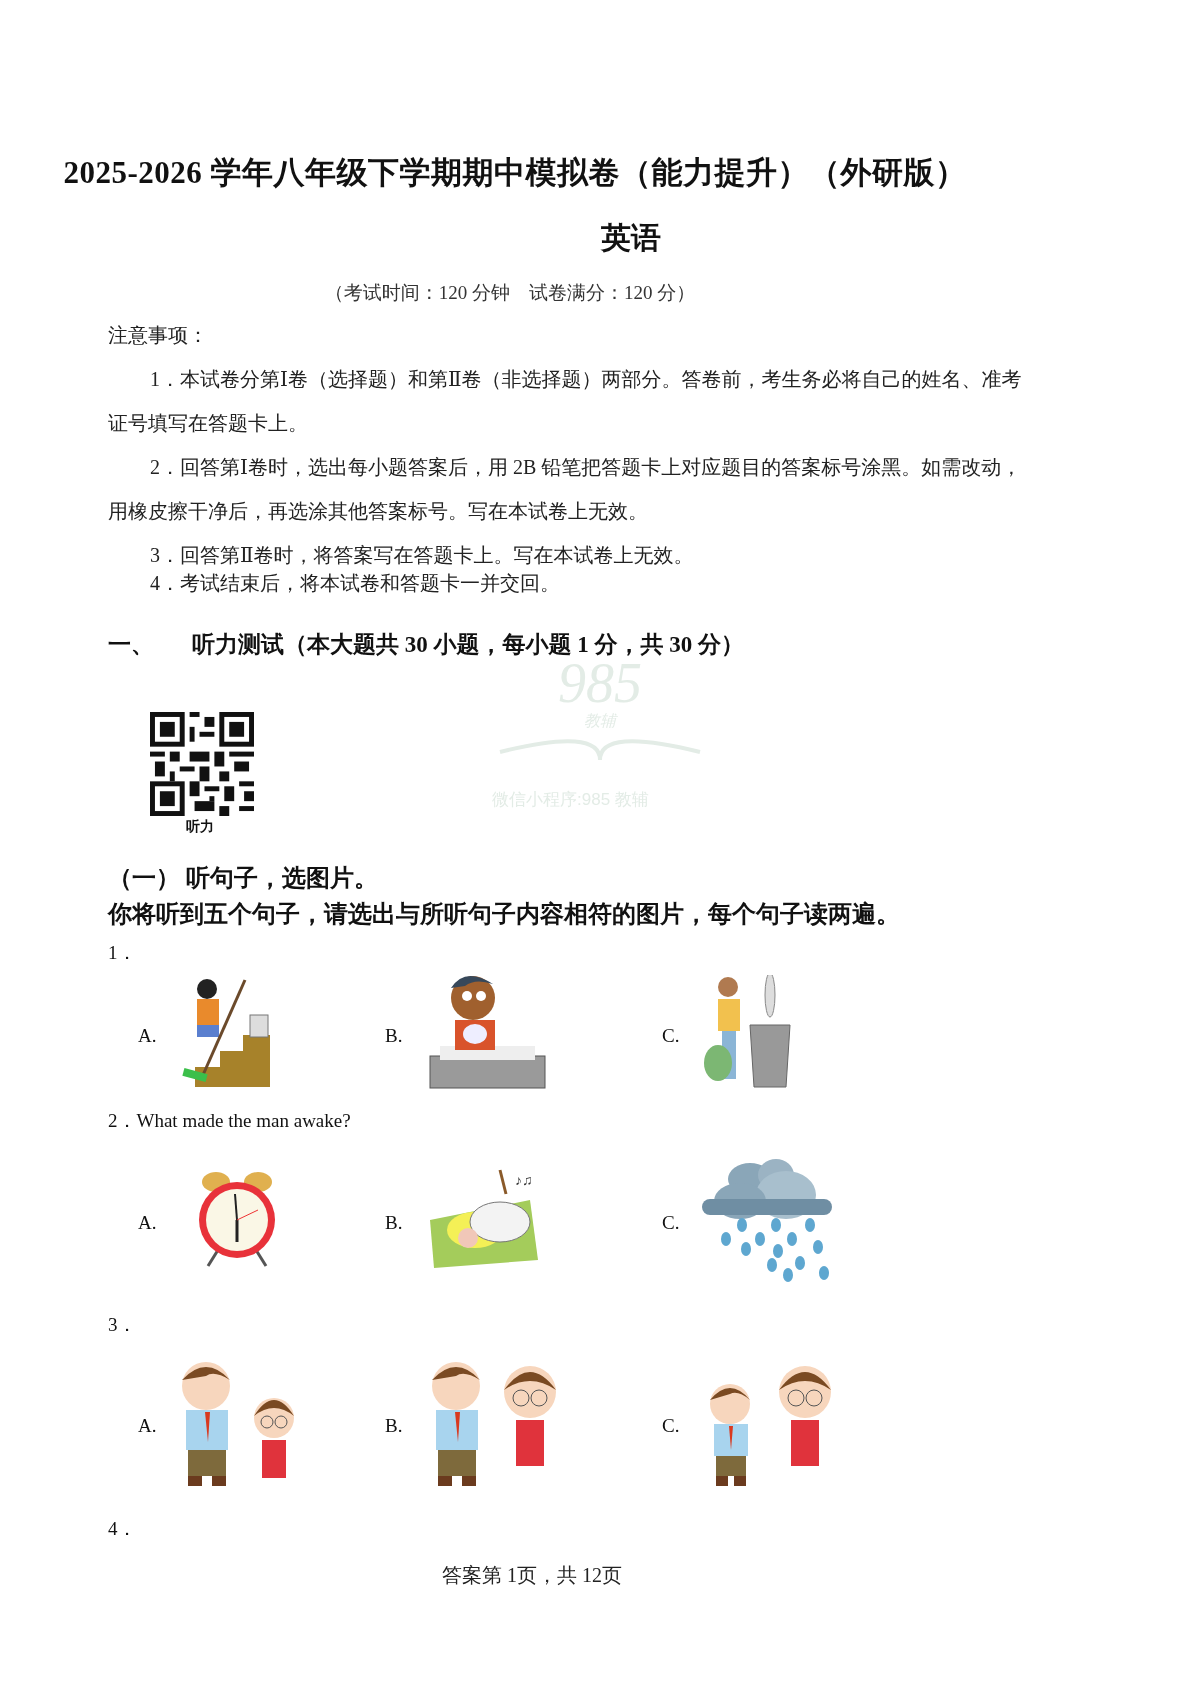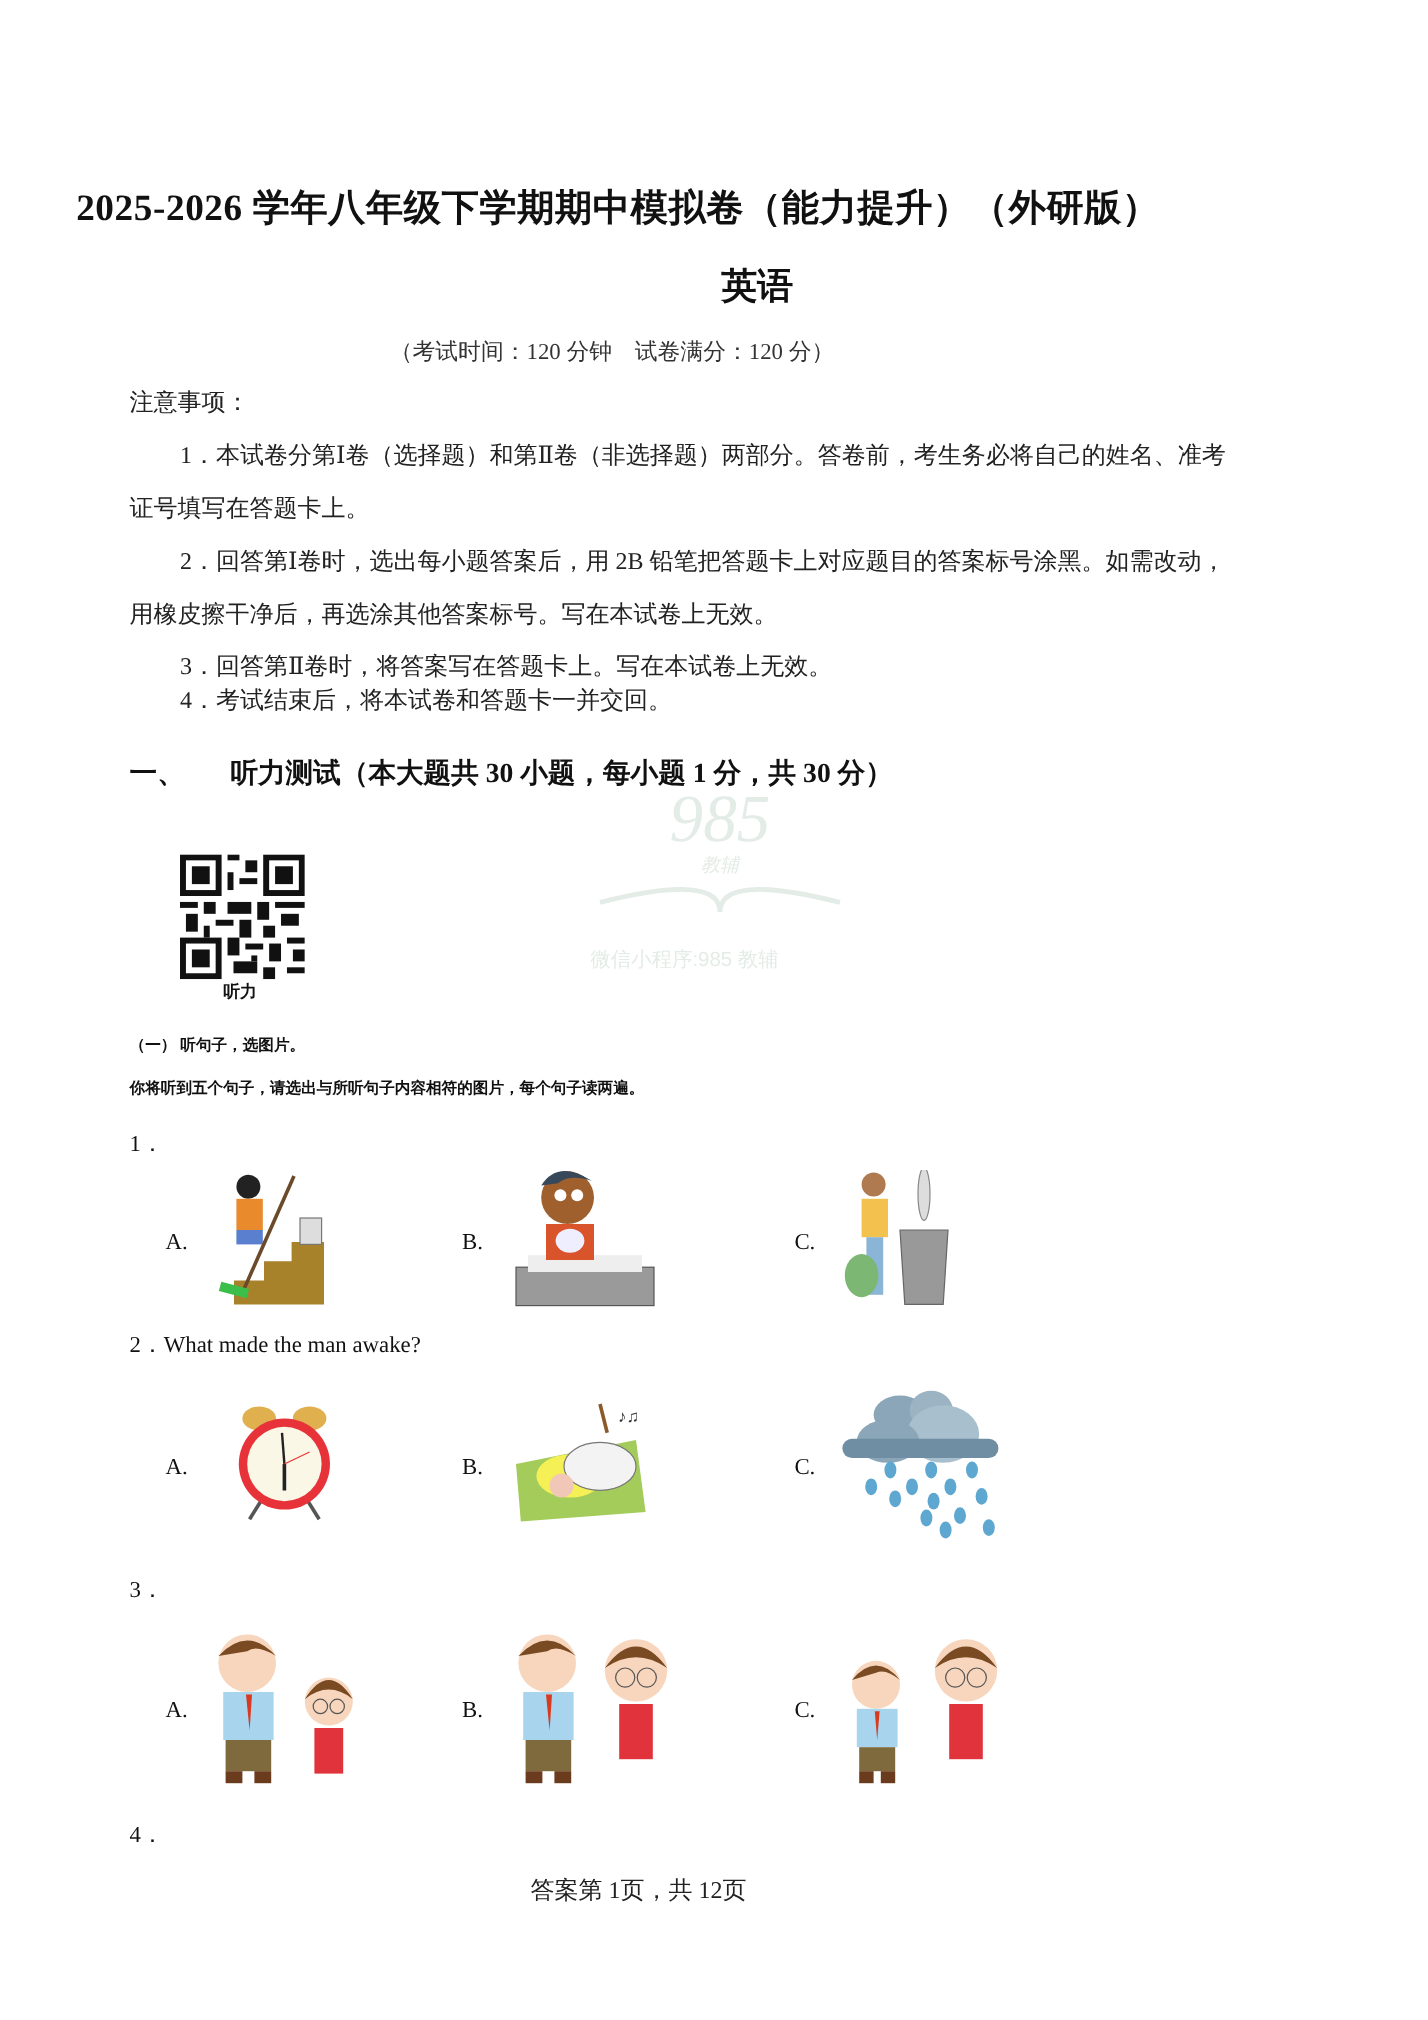--- a/index.html
+++ b/index.html
@@ -4,21 +4,21 @@
 <style>
   html,body{margin:0;padding:0;background:#fff;}
   body{width:1190px;height:1683px;position:relative;overflow:hidden;font-family:"Liberation Serif","DejaVu Serif",serif;color:#111;}
   .abs{position:absolute;}
   .title{left:0;width:1030px;top:152px;text-align:center;font-size:31px;font-weight:bold;letter-spacing:0.5px;}
   .subject{left:0;width:1262px;top:218px;text-align:center;font-size:30px;font-weight:bold;}
   .meta{left:0;width:1020px;top:280px;text-align:center;font-size:19px;color:#333;}
   .p{font-size:20px;color:#222;left:108px;}
   .ind{left:150px;}
   .sec{font-size:23px;font-weight:bold;}
-  .bold{font-weight:bold;font-size:13px;}
+  .bold{font-weight:bold;font-size:24px;}
   .qlabel{font-size:19px;}
   .opt{font-size:19px;}
   .pic{position:absolute;}
   .footer{left:0;width:1064px;top:1562px;text-align:center;font-size:20px;color:#222;}
   .wm{color:#e3ece6;}
 </style>
 </head>
 <body>
 
 <div class="abs title">2025-2026 学年八年级下学期期中模拟卷（能力提升）（外研版）</div>

